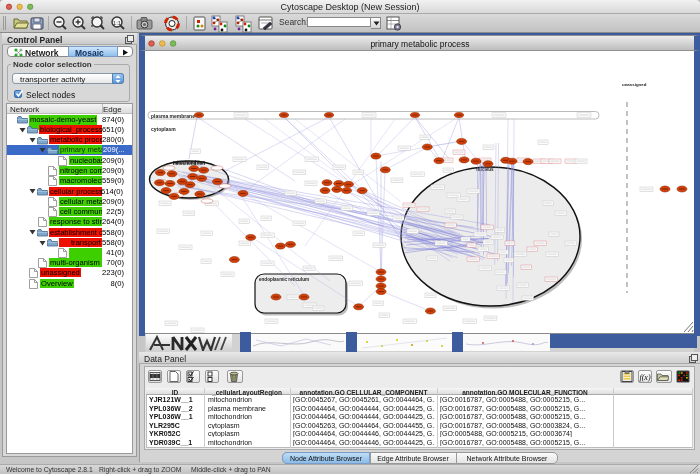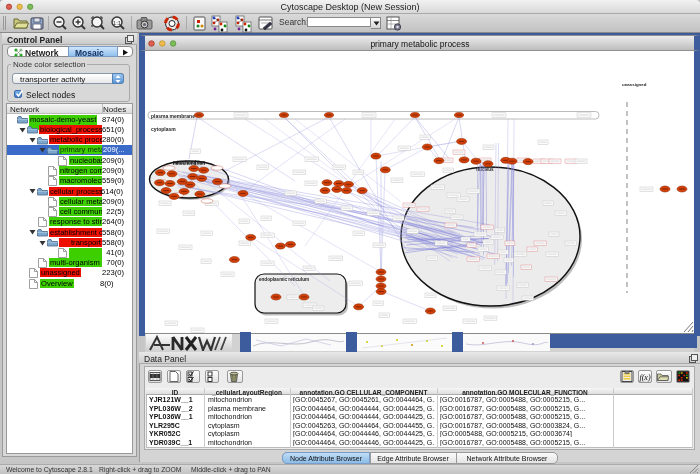--- a/index.html
+++ b/index.html
@@ -619,40 +619,40 @@
     <circle cx="7" cy="7" r="1.6" fill="#22aa22"></circle>
     <path d="M2 2 L7 7 M2 7 L7 2" stroke="#888" stroke-width="0.6"></path>
   </svg>
 <div class="abs" style="left:25px;top:47.5px;font-size:8.5px;font-weight:bold;color:#222">Network</div>
 <div class="abs" style="left:75px;top:47.5px;font-size:8.5px;font-weight:bold;color:#16305e">Mosaic</div>
 <svg class="abs" style="left:122px;top:49px" width="7" height="7">
     <path d="M1 0.5 L6 3.5 L1 6.5 Z" fill="#111"></path>
   </svg>
 
 <div class="abs" style="left:7px;top:64px;width:123px;height:38px;border:1px solid #aaa;border-radius:3px"></div>
-<div class="abs" style="left:11px;top:60px;background:#d8d8d8;padding:0 2px;font-size:8px;font-weight:normal;color:#333">Node color selection</div>
+<div class="abs" style="left:11px;top:60px;background:#d8d8d8;padding:0 2px;font-size:8px;font-weight:bold;color:#333">Node color selection</div>
 
 <div class="abs" style="left:12px;top:73px;width:112px;height:11px;background:linear-gradient(#fff,#e8e8e8);border:1px solid #8899aa;border-radius:3px"></div>
 <div class="abs" style="left:112px;top:73px;width:12px;height:11px;background:linear-gradient(#9ec7f0,#5a96d8);border:1px solid #5580b0;border-radius:0 3px 3px 0"></div>
 <svg class="abs" style="left:115px;top:74.5px" width="6" height="8">
     <path d="M3 0 L5.5 3 L0.5 3 Z" fill="#fff"></path>
     <path d="M3 8 L5.5 5 L0.5 5 Z" fill="#fff"></path>
   </svg>
 <div class="abs" style="left:20px;top:74.5px;font-size:8px;color:#111">transporter activity</div>
 
 <div class="abs" style="left:14px;top:90px;width:8px;height:8px;background:linear-gradient(#7ab2e8,#3a78c8);border:1px solid #3a6aa8;border-radius:2px"></div>
 <svg class="abs" style="left:14.5px;top:89px" width="9" height="9">
     <path d="M1.5 4.5 L3.5 7 L7.5 1.5" stroke="#fff" stroke-width="1.6" fill="none"></path>
   </svg>
 <div class="abs" style="left:26px;top:90px;font-size:8.5px;color:#111">Select nodes</div>
 
 <div class="abs" style="left:6px;top:103px;width:127px;height:351px;background:#fff;border:1px solid #999"></div>
 <div class="abs" style="left:7px;top:104px;width:125px;height:10px;background:linear-gradient(#f4f4f4,#dcdcdc);border-bottom:1px solid #bbb"></div>
 <div class="abs" style="left:10px;top:104.5px;font-size:8px;color:#222">Network</div>
-<div class="abs" style="left:103px;top:104.5px;font-size:8px;color:#222">Nodes</div>
+<div class="abs" style="left:103px;top:104.5px;font-size:8px;color:#222">Edge</div>
 <div class="abs" style="left:102px;top:104px;width:1px;height:10px;background:#bbb"></div>
 <div class="abs" style="left:7px;top:114px;width:125px;height:339px;overflow:hidden">
 <div style="position:relative;width:125px;height:339px">
       <svg style="position:absolute;left:10px;top:1.2px" width="11" height="9">
         <path d="M0.5 2.5 L0.5 8 L10.5 8 L10.5 3.5 L5 3.5 L4 1.5 L1.5 1.5 Z" fill="#7da7cc" stroke="#49688a" stroke-width="0.8"></path>
         <path d="M0.5 4.5 L10.5 4.5" stroke="#9fc0da" stroke-width="1"></path>
       </svg>
       <div style="position:absolute;left:22px;top:0.7px;height:15px;line-height:9.5px;font-size:7.6px;padding:0 1px;white-space:nowrap;overflow:hidden;max-width:73px;background:#3ecf00;color:#000">mosaic-demo-yeast</div>
       <div style="position:absolute;left:93px;top:0.7px;width:24px;height:9px;line-height:9.5px;font-size:7.6px;text-align:right;color:#000">874(0)</div>
       <svg style="position:absolute;left:12px;top:12.95px" width="7" height="6">
@@ -762,21 +762,21 @@
         <path d="M0.5 0.5 L5.5 0.5 L8.5 3.5 L8.5 9.5 L0.5 9.5 Z" fill="#fff" stroke="#888" stroke-width="0.8"></path>
         <path d="M5.5 0.5 L5.5 3.5 L8.5 3.5" fill="none" stroke="#888" stroke-width="0.8"></path>
       </svg>
       <div style="position:absolute;left:33px;top:154.4px;height:9px;line-height:9.5px;font-size:7.6px;padding:0 1px;white-space:nowrap;overflow:hidden;max-width:62px;background:#ee1100;color:#000">unassigned</div>
       <div style="position:absolute;left:93px;top:154.4px;width:24px;height:9px;line-height:9.5px;font-size:7.6px;text-align:right;color:#000">223(0)</div>
       <svg style="position:absolute;left:22px;top:164.7px" width="9" height="10">
         <path d="M0.5 0.5 L5.5 0.5 L8.5 3.5 L8.5 9.5 L0.5 9.5 Z" fill="#fff" stroke="#888" stroke-width="0.8"></path>
         <path d="M5.5 0.5 L5.5 3.5 L8.5 3.5" fill="none" stroke="#888" stroke-width="0.8"></path>
       </svg>
       <div style="position:absolute;left:33px;top:164.7px;height:9px;line-height:9.5px;font-size:7.6px;padding:0 1px;white-space:nowrap;overflow:hidden;max-width:62px;background:#3ecf00;color:#000">Overview</div>
-      <div style="position:absolute;left:93px;top:164.7px;width:24px;height:9px;line-height:9.5px;font-size:7.6px;text-align:left;color:#000">8(0)</div>
+      <div style="position:absolute;left:93px;top:164.7px;width:24px;height:9px;line-height:9.5px;font-size:7.6px;text-align:right;color:#000">8(0)</div>
     </div>
 </div>
 
 <div class="abs" style="left:139px;top:352px;width:561px;height:110px;background:#d4d4d4;border-left:1px solid #999"></div>
 <div class="abs" style="left:139px;top:352px;width:561px;height:12px;background:linear-gradient(#e8e8e8,#cecece);border-bottom:1px solid #aaa"></div>
 <div class="abs" style="left:144px;top:353.5px;font-size:8.5px;color:#222">Data Panel</div>
 <svg class="abs" style="left:689px;top:354px" width="9" height="9">
     <rect x="0.5" y="2.5" width="6" height="6" fill="none" stroke="#555" stroke-width="1"></rect>
     <rect x="2.5" y="0.5" width="6" height="6" fill="#eee" stroke="#555" stroke-width="1"></rect>
   </svg>

